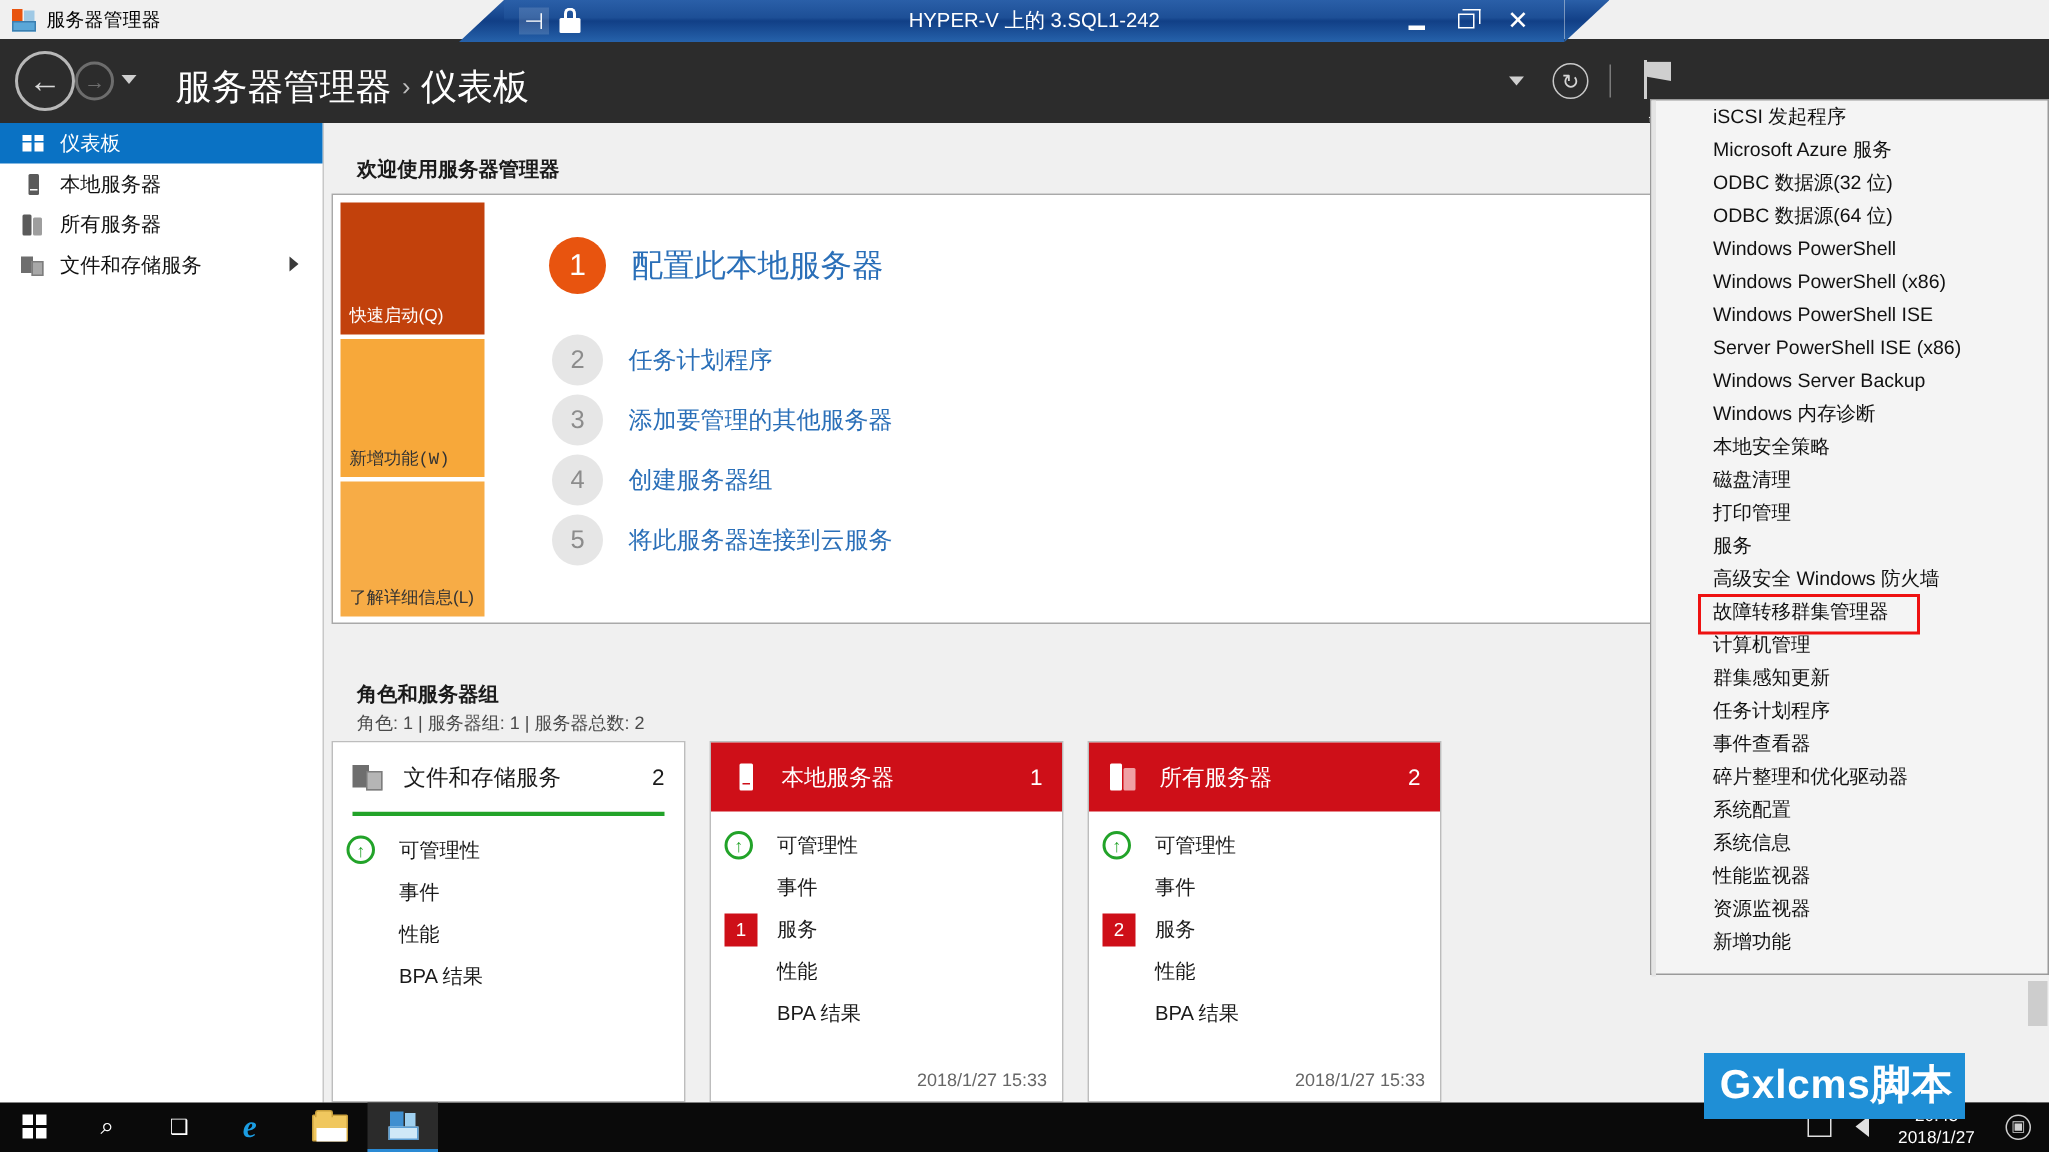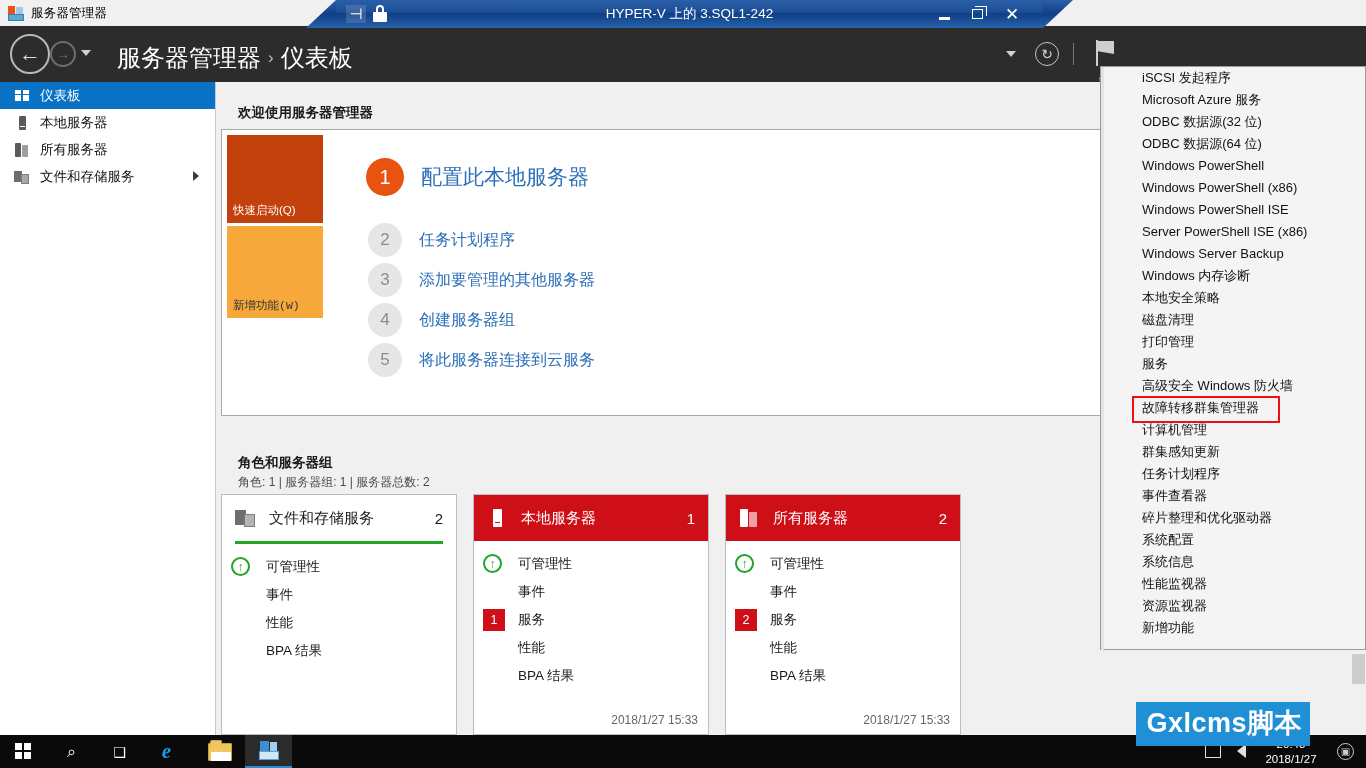--- a/index.html
+++ b/index.html
@@ -361,20 +361,23 @@
 
       <div id="welcome-title">欢迎使用服务器管理器</div>
 
       <div id="welcome-panel">
         <div id="tilecol">
           <div class="qtile" id="tile-quick" style="background:#c2410c">
             <span>快速启动(Q)</span>
           </div>
           <div class="qtile" id="tile-new" style="background:#f7a83a">
             <span>新增功能(W)</span>
+          </div>
+          <div class="qtile" id="tile-learn" style="background:#f7ac46">
+            <span>了解详细信息(L)</span>
           </div>
         </div>
 
         <div class="step-row primary" style="left:144px; top:28px;">
           <div class="step-num">1</div>
           <div class="step-text">配置此本地服务器</div>
         </div>
         <div class="step-row" style="left:146px; top:93px;">
           <div class="step-num">2</div>
           <div class="step-text">任务计划程序</div>

